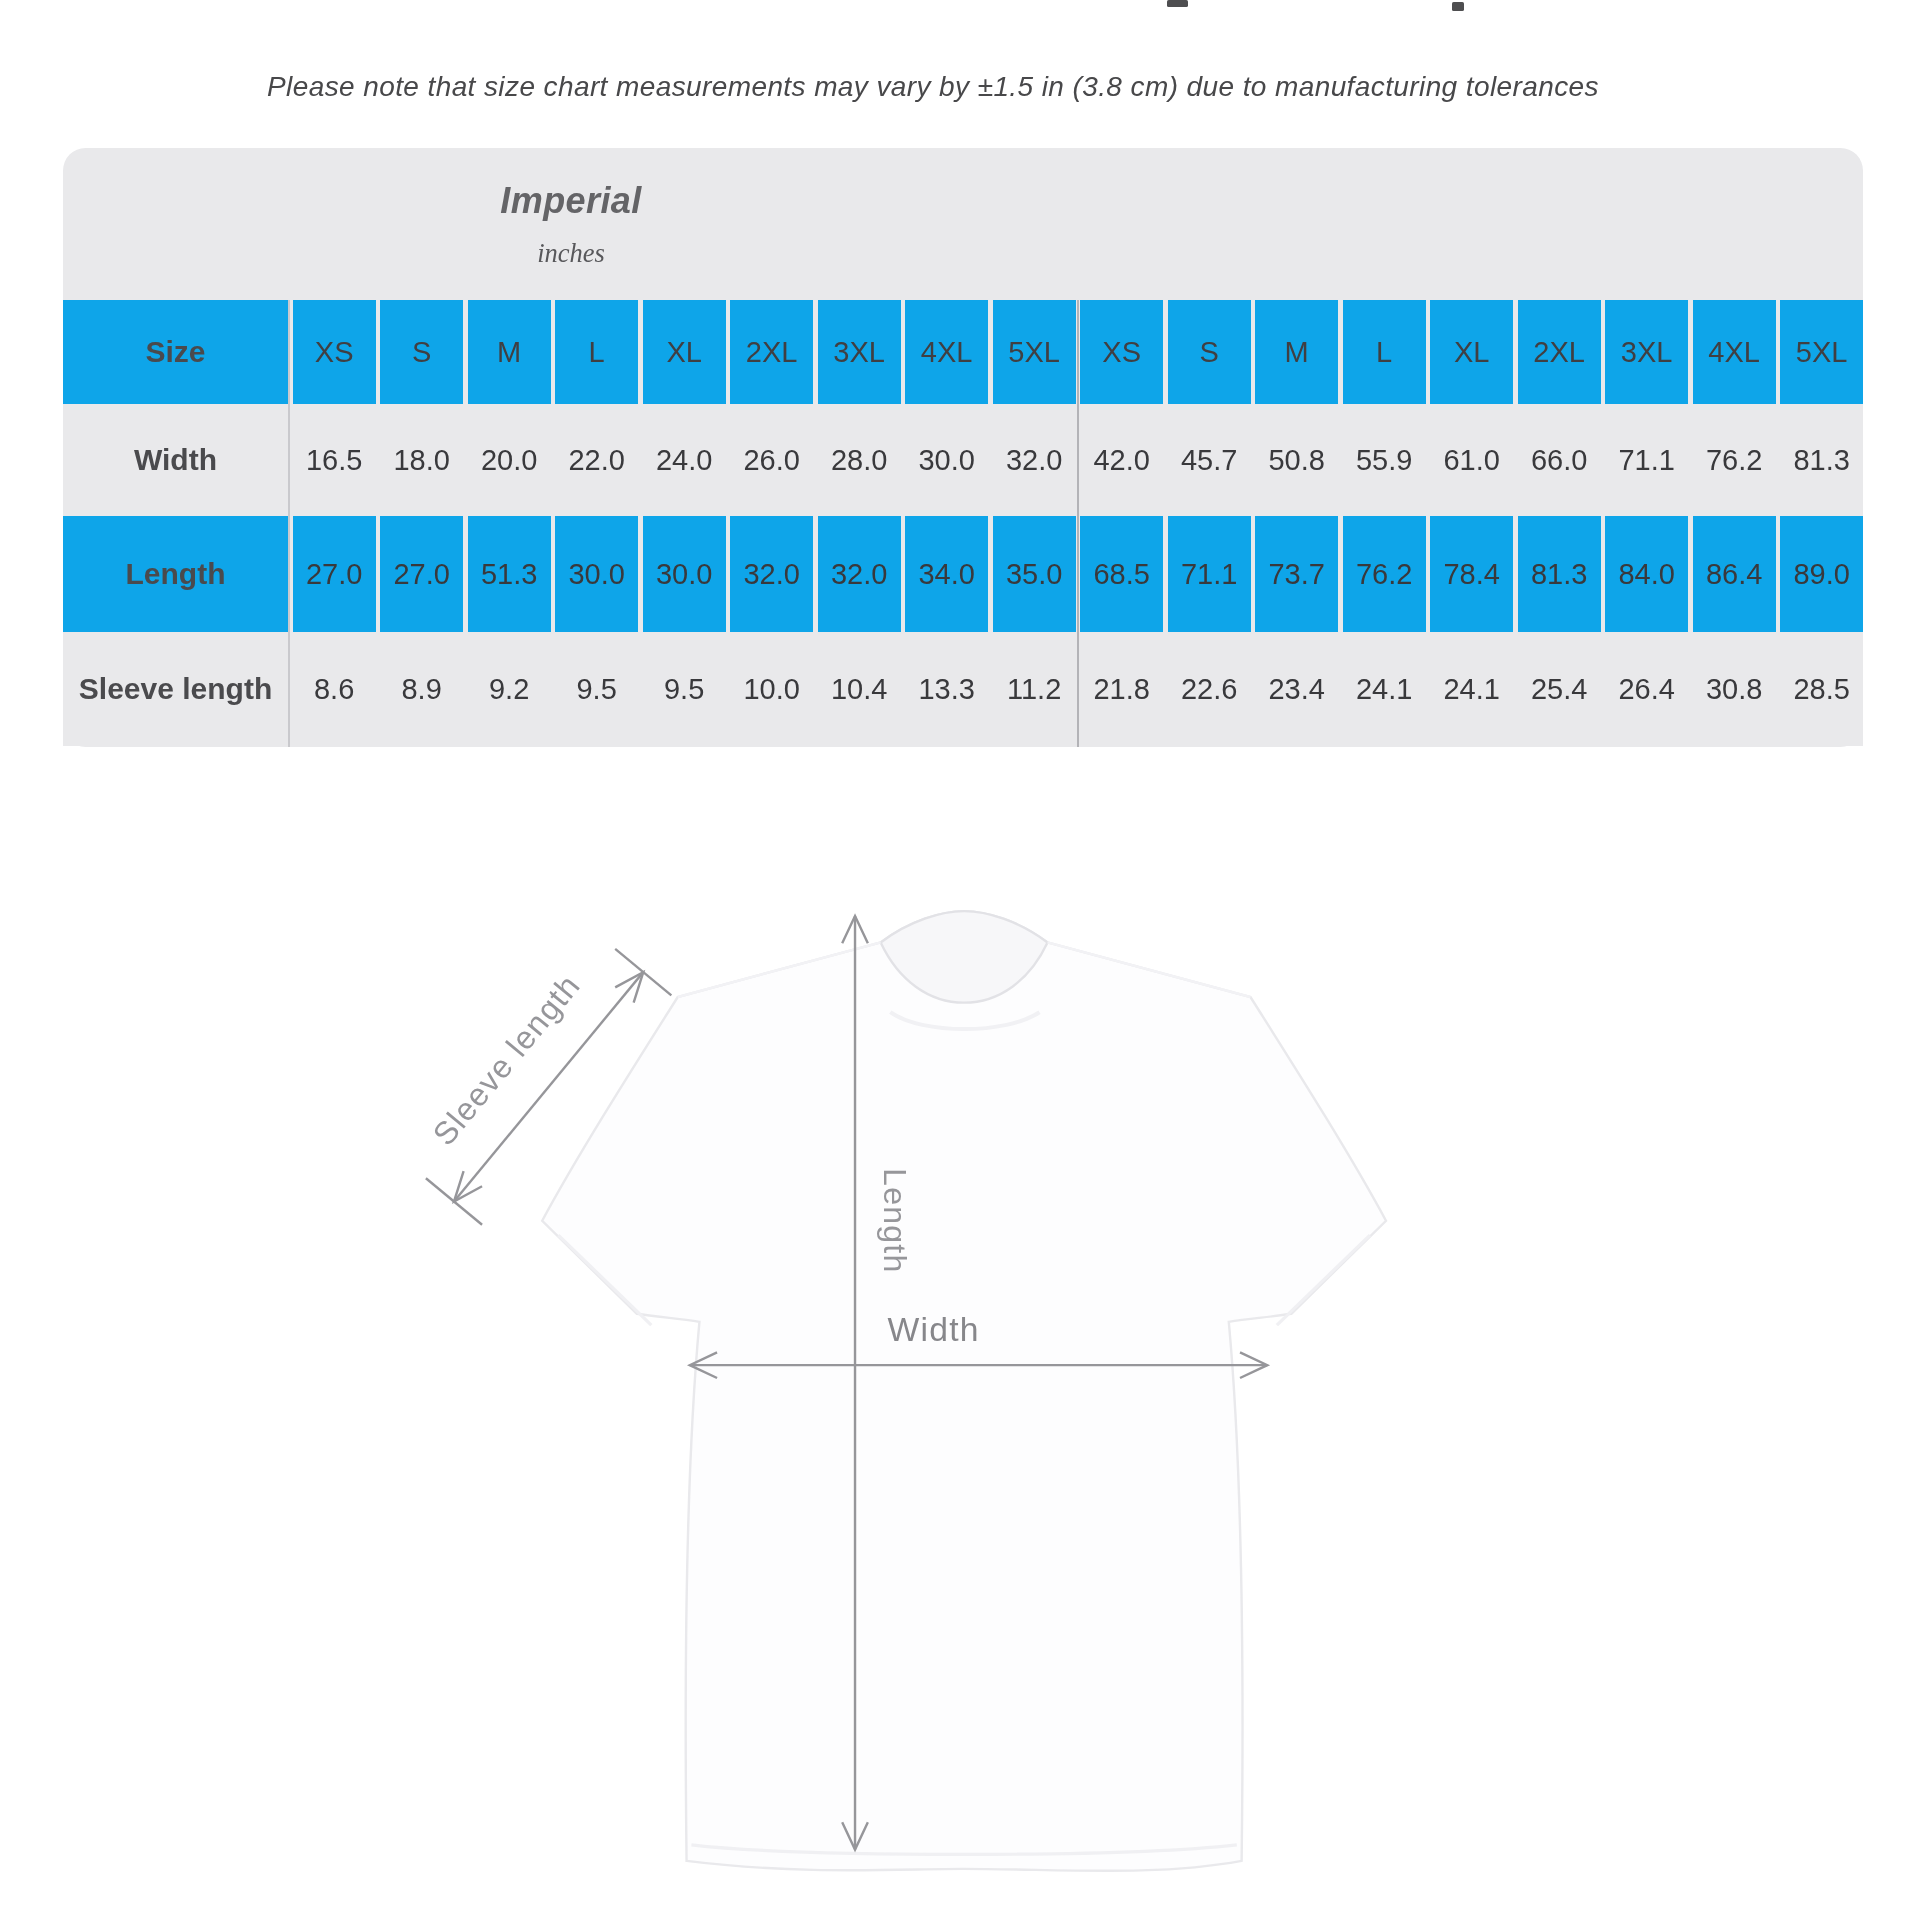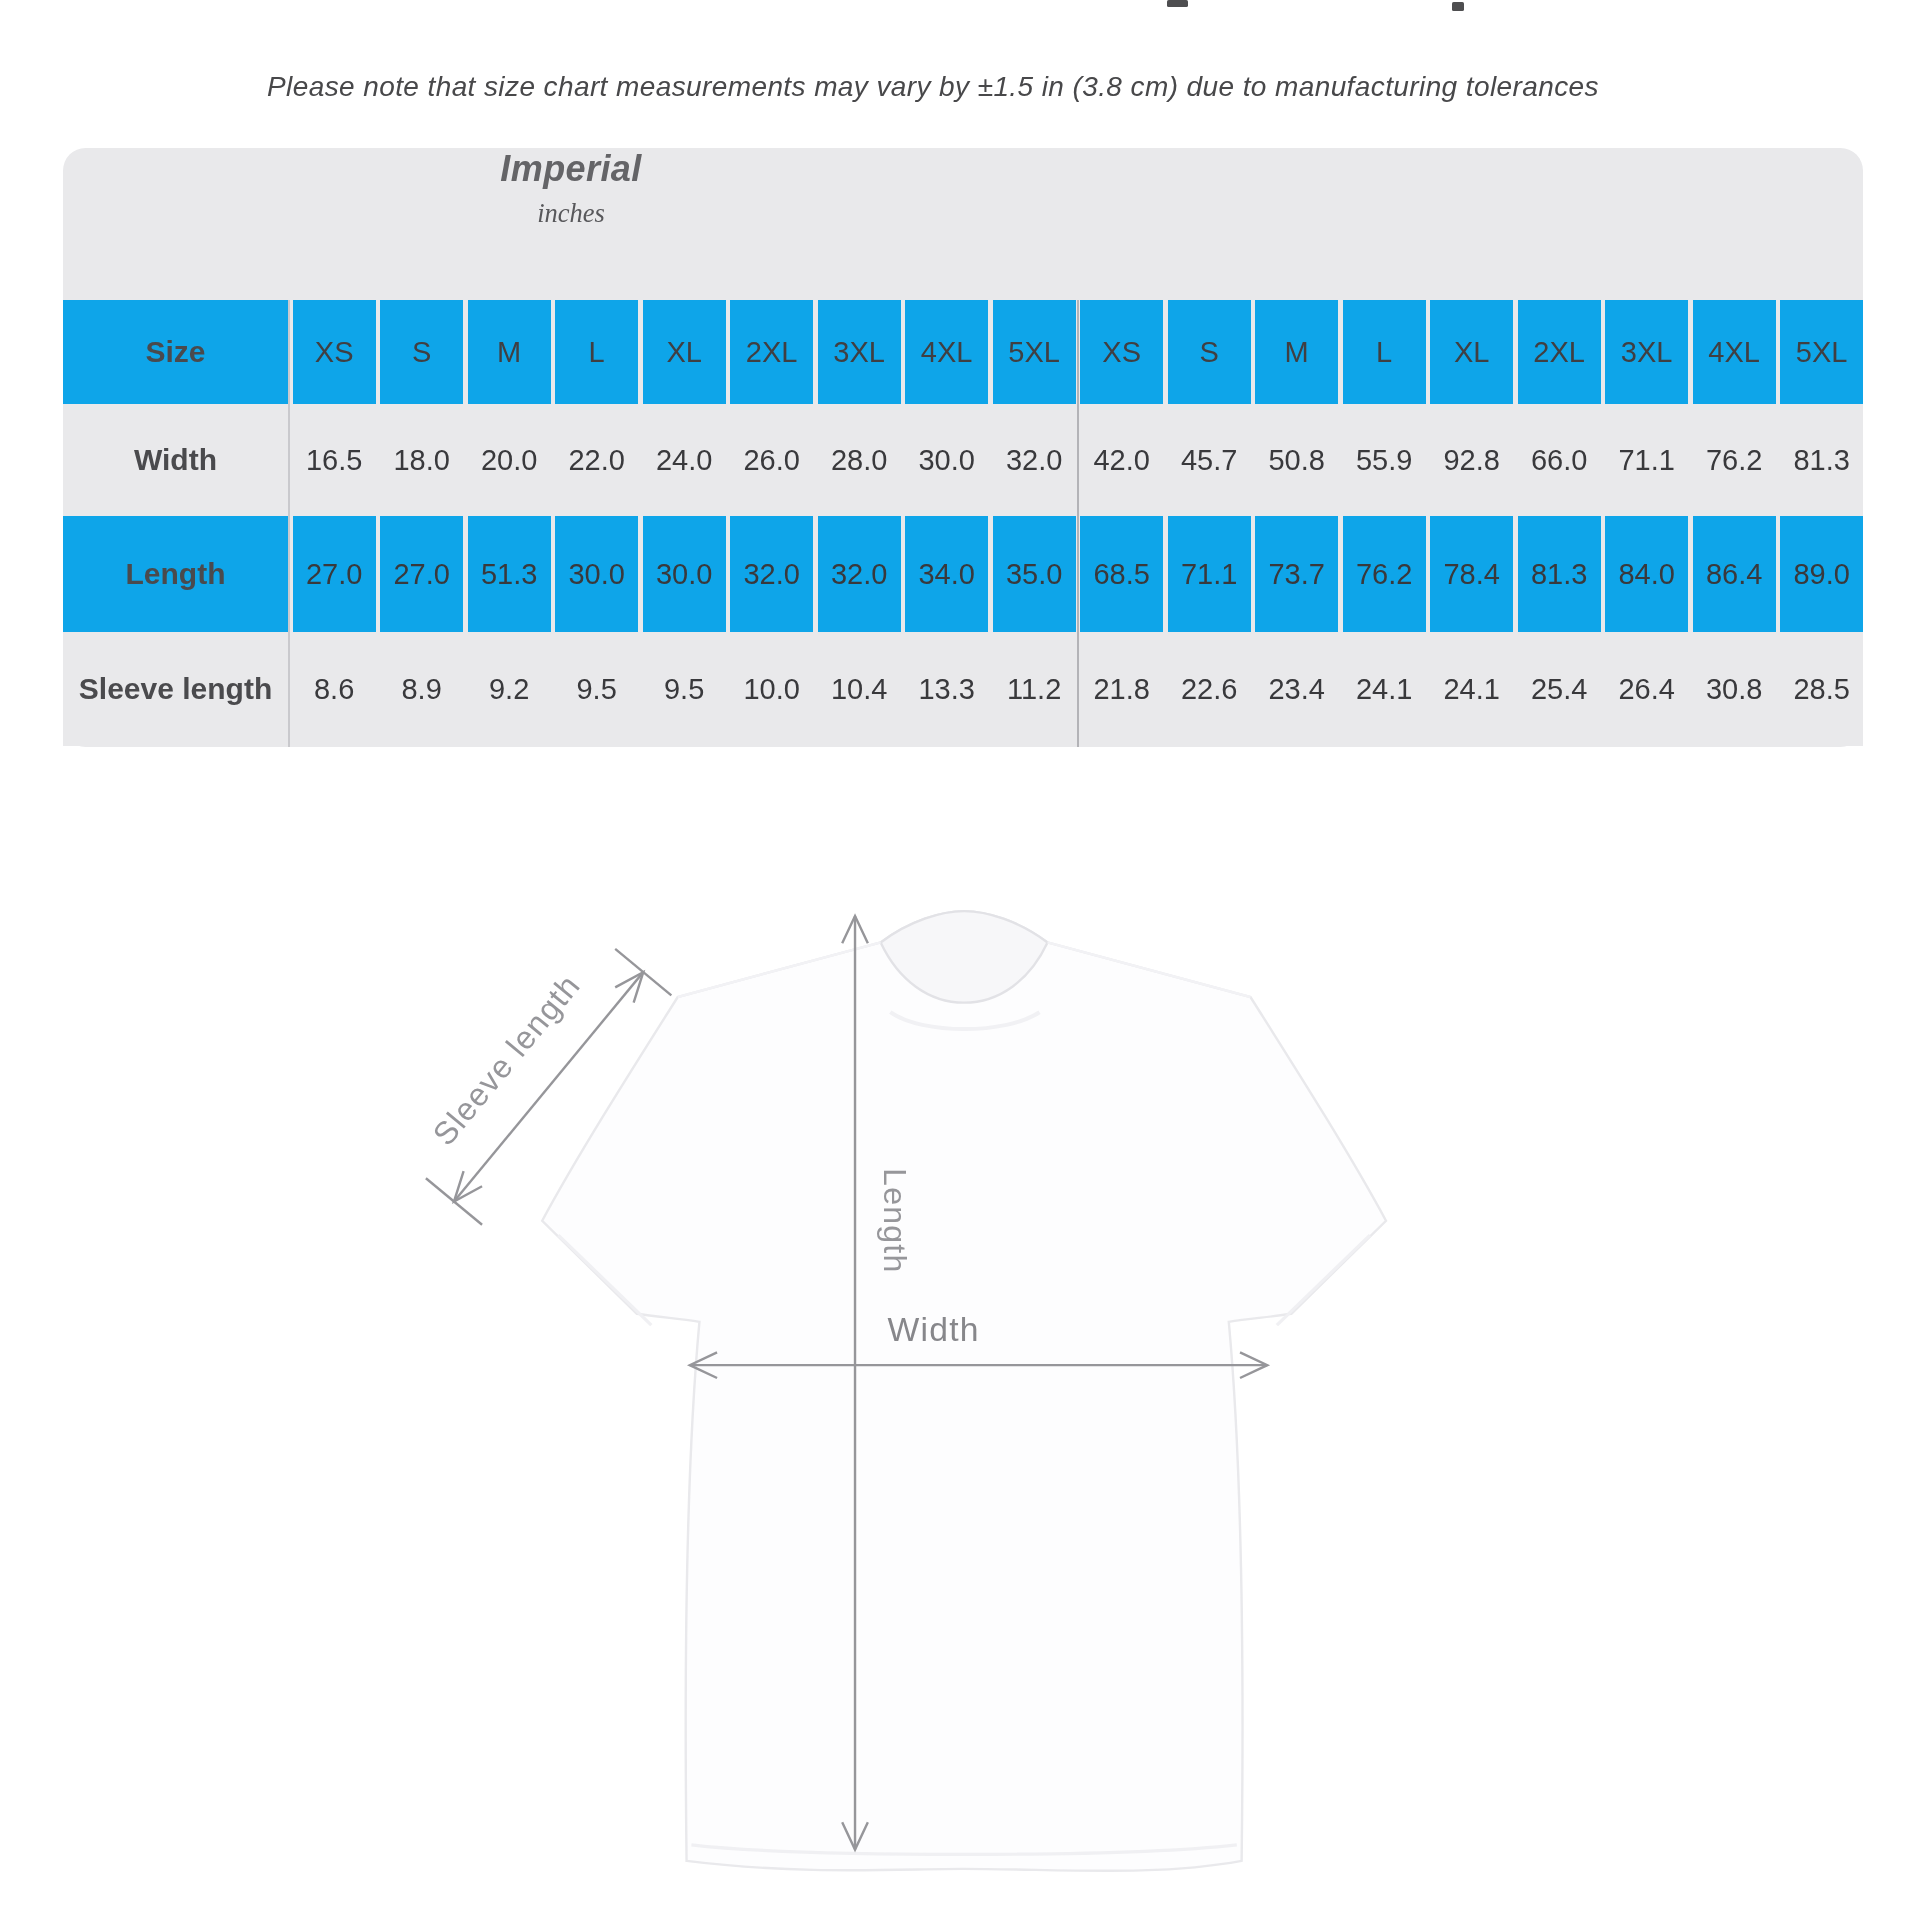--- a/index.html
+++ b/index.html
@@ -19,21 +19,21 @@
     position:absolute;left:0;top:71px;width:1866px;text-align:center;
     font-style:italic;font-size:28px;color:#48484a;letter-spacing:0.4px;
   }
 
   
   .chart{
     position:absolute;left:63px;top:148px;width:1800px;height:599px;
     background:#e9e9eb;border-radius:22.5px;
   }
   .unit-header{display:flex;height:152px;}
-  .unit-cell{display:flex;flex-direction:column;align-items:center;gap:8px;}
+  .unit-cell{display:flex;flex-direction:column;align-items:center;justify-content:center;gap:16px;}
   .unit-cell.imperial{width:1016px;}
   .unit-cell.metric{flex:1;}
   .unit-title{font-size:36px;font-weight:bold;font-style:italic;color:#646467;letter-spacing:0.4px;}
   .unit-sub{font-size:26.5px;font-style:italic;color:#58585b;font-family:Liberation Serif, serif;}
 
   .grid{
     display:grid;
     grid-template-columns:225px repeat(18,1fr);
     grid-template-rows:104px 112px 116px 114px;
     column-gap:4.8px;row-gap:0;
@@ -99,21 +99,21 @@
     <div class="c g">22.0</div>
     <div class="c g">24.0</div>
     <div class="c g">26.0</div>
     <div class="c g">28.0</div>
     <div class="c g">30.0</div>
     <div class="c g">32.0</div>
     <div class="c g">42.0</div>
     <div class="c g">45.7</div>
     <div class="c g">50.8</div>
     <div class="c g">55.9</div>
-    <div class="c g">92.8</div>
+    <div class="c g">61.0</div>
     <div class="c g">66.0</div>
     <div class="c g">71.1</div>
     <div class="c g">76.2</div>
     <div class="c g">81.3</div>
 
     <div class="c w lbl">Length</div>
     <div class="c w">27.0</div>
     <div class="c w">27.0</div>
     <div class="c w">51.3</div>
     <div class="c w">30.0</div>

